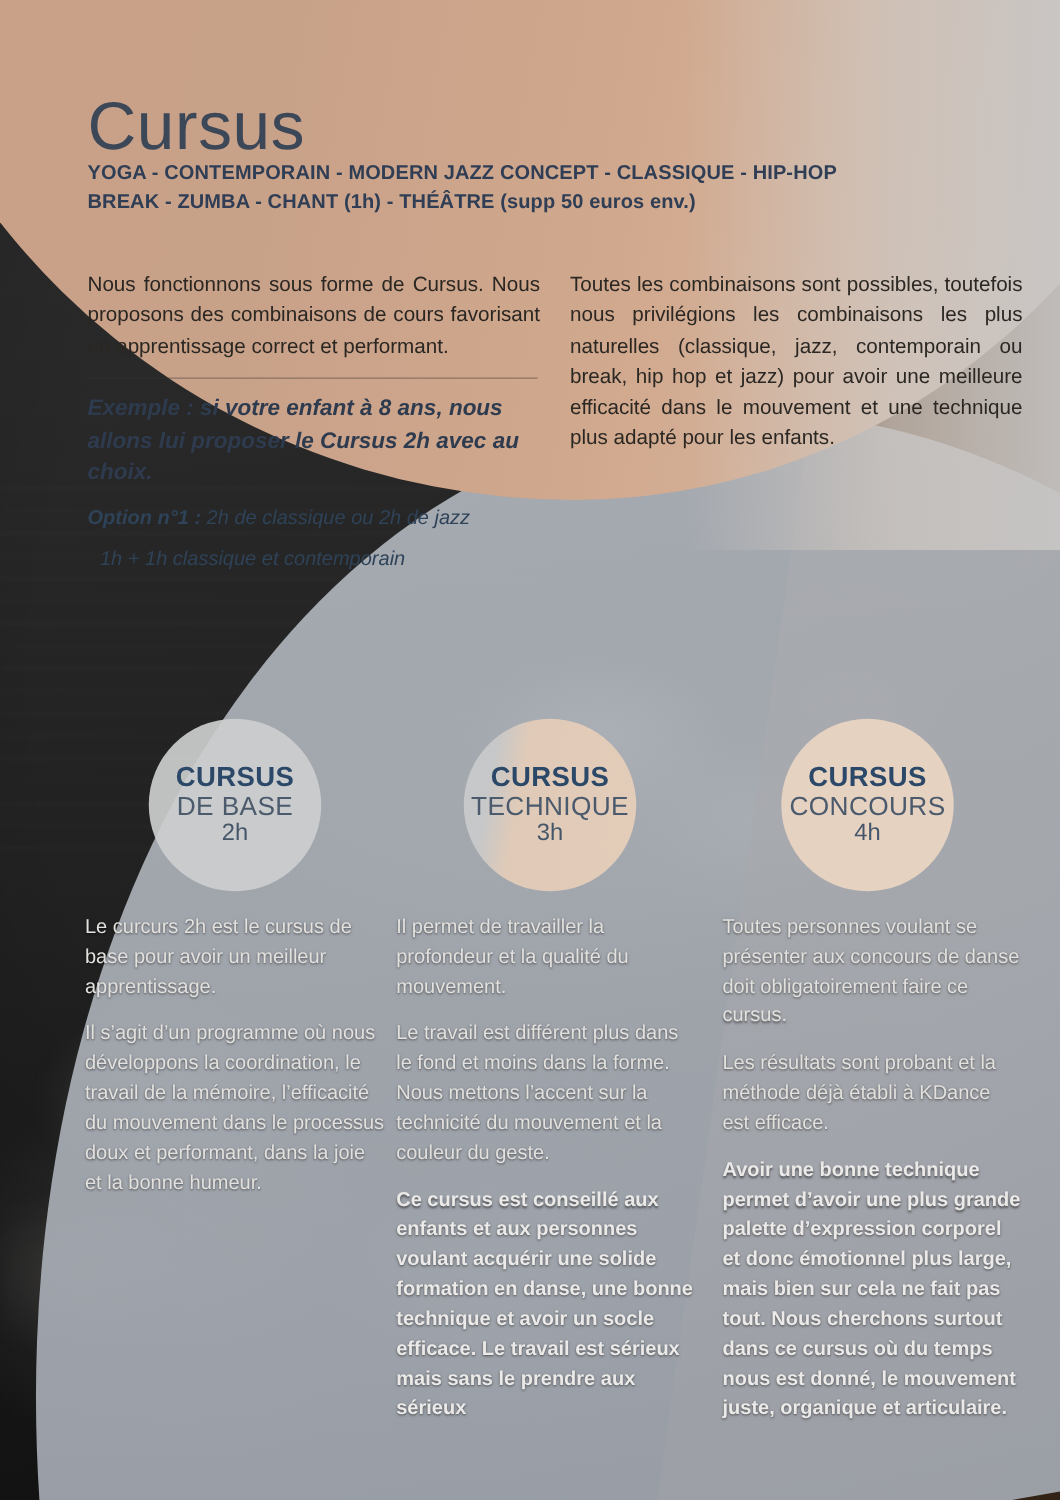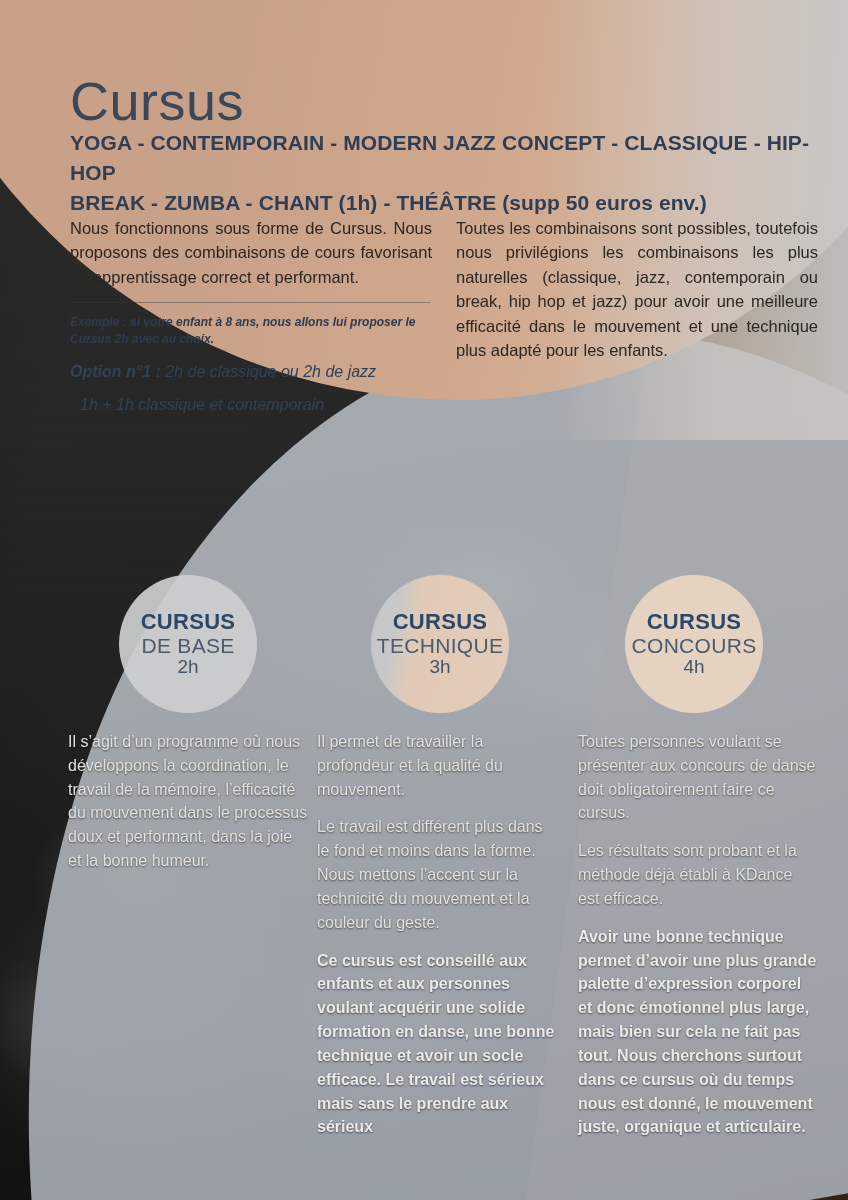--- a/index.html
+++ b/index.html
@@ -81,21 +81,21 @@
 
   .title{
     position:absolute;left:70px;top:34px;
     font-size:54px;font-weight:400;letter-spacing:.5px;
     color:#3c4758;
     font-family:"Liberation Sans","DejaVu Sans",sans-serif;
   }
 
   .disciplines{
     position:absolute;left:70px;top:128px;width:748px;
-    font-size:21px;font-weight:bold;line-height:1.42;
+    font-size:16px;font-weight:bold;line-height:1.42;
     color:#2f3e55;letter-spacing:.1px;
   }
 
   .col-left{
     position:absolute;left:70px;top:216px;width:362px;
   }
   .col-right{
     position:absolute;left:456px;top:216px;width:362px;
   }
   .para{
@@ -107,21 +107,21 @@
   .rule{
     position:absolute;left:70px;top:302px;width:360px;height:1px;
     background:rgba(60,55,50,.45);
   }
 
   .example{
     position:absolute;left:70px;top:314px;width:372px;
     font-style:italic;
   }
   .example .ex-head{
-    font-size:12px;font-weight:bold;font-style:italic;color:#2e3b4f;
+    font-size:18px;font-weight:bold;font-style:italic;color:#2e3b4f;
     line-height:1.42;margin:0 0 12px 0;
   }
   .example .opt{
     font-size:16px;font-style:italic;color:#2e4258;line-height:1.45;margin:0 0 6px 0;
   }
   .example .opt b{font-weight:bold;}
   .example .opt-cont{font-size:16px;font-style:italic;color:#2e4258;line-height:1.45;margin:10px;}
 
   
   .circles{position:absolute;left:0;top:0;width:848px;height:1200px;}
@@ -205,20 +205,21 @@
         <span class="c3">3h</span>
       </div>
       <div class="circle" id="circle-3">
         <span class="c1">CURSUS</span>
         <span class="c2">CONCOURS</span>
         <span class="c3">4h</span>
       </div>
     </div>
 
     <div class="bcol" id="bcol-1">
+      <p class="bpara">Le curcurs 2h est le cursus de base pour avoir un meilleur apprentissage.</p>
       <p class="bpara">Il s’agit  d’un programme où nous développons la coordination, le travail de la mémoire, l’efficacité du mouvement dans le processus doux et performant, dans la joie et la bonne humeur.</p>
     </div>
 
     <div class="bcol" id="bcol-2">
       <p class="bpara">Il permet de travailler la profondeur et la qualité du mouvement.</p>
       <p class="bpara">Le travail est différent plus dans le fond et moins dans la forme. Nous mettons l’accent sur la technicité du mouvement et la couleur du geste.</p>
       <p class="bpara strong">Ce cursus est conseillé aux enfants et aux personnes voulant acquérir une solide formation en danse, une bonne technique et avoir un socle efficace. Le travail est sérieux mais sans le prendre aux sérieux</p>
     </div>
 
     <div class="bcol" id="bcol-3">

